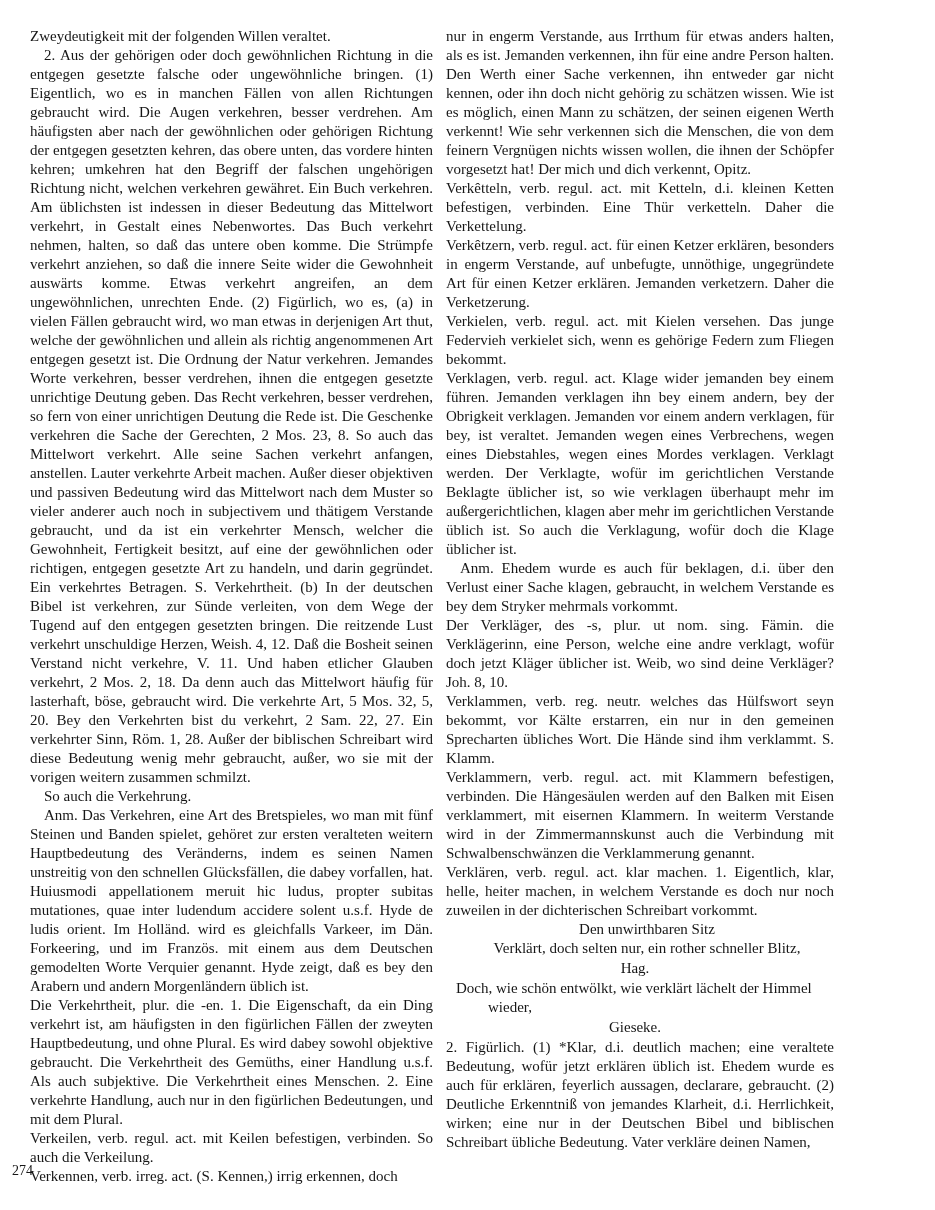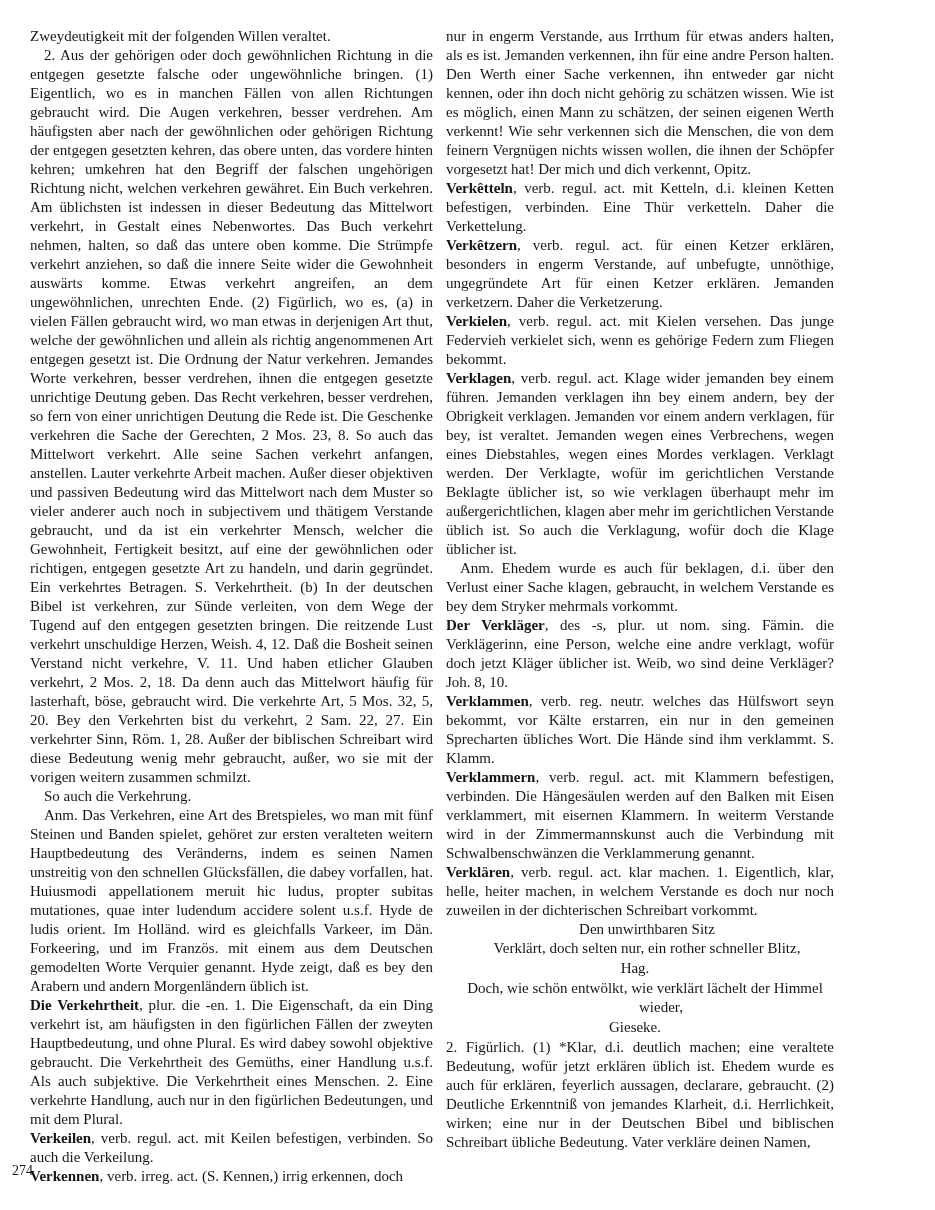--- a/index.html
+++ b/index.html
@@ -37,31 +37,31 @@
   .col-left  { width: 403px; }
   .col-right { width: 388px; }
   .para { margin: 0; }
   .para.indent { text-indent: 14px; }
   .para.poem {
     text-align: center;
     padding-left: 14px;
     hyphens: none;
   }
   .para.poem-hang {
-    text-align: center;
+    text-align: left;
     padding-left: 42px;
     text-indent: -32px;
     hyphens: none;
   }
   .para.attrib {
     text-align: center;
     padding-right: 10px;
     margin: 1px 0;
   }
-  .b { font-weight: bold; }
+  .b { font-weight: normal; }
   .i { }
   .n { }
   .pagenum {
     position: absolute;
     left: 12px;
     top: 1163px;
     font-size: 14px;
     line-height: 16px;
   }
 </style>

